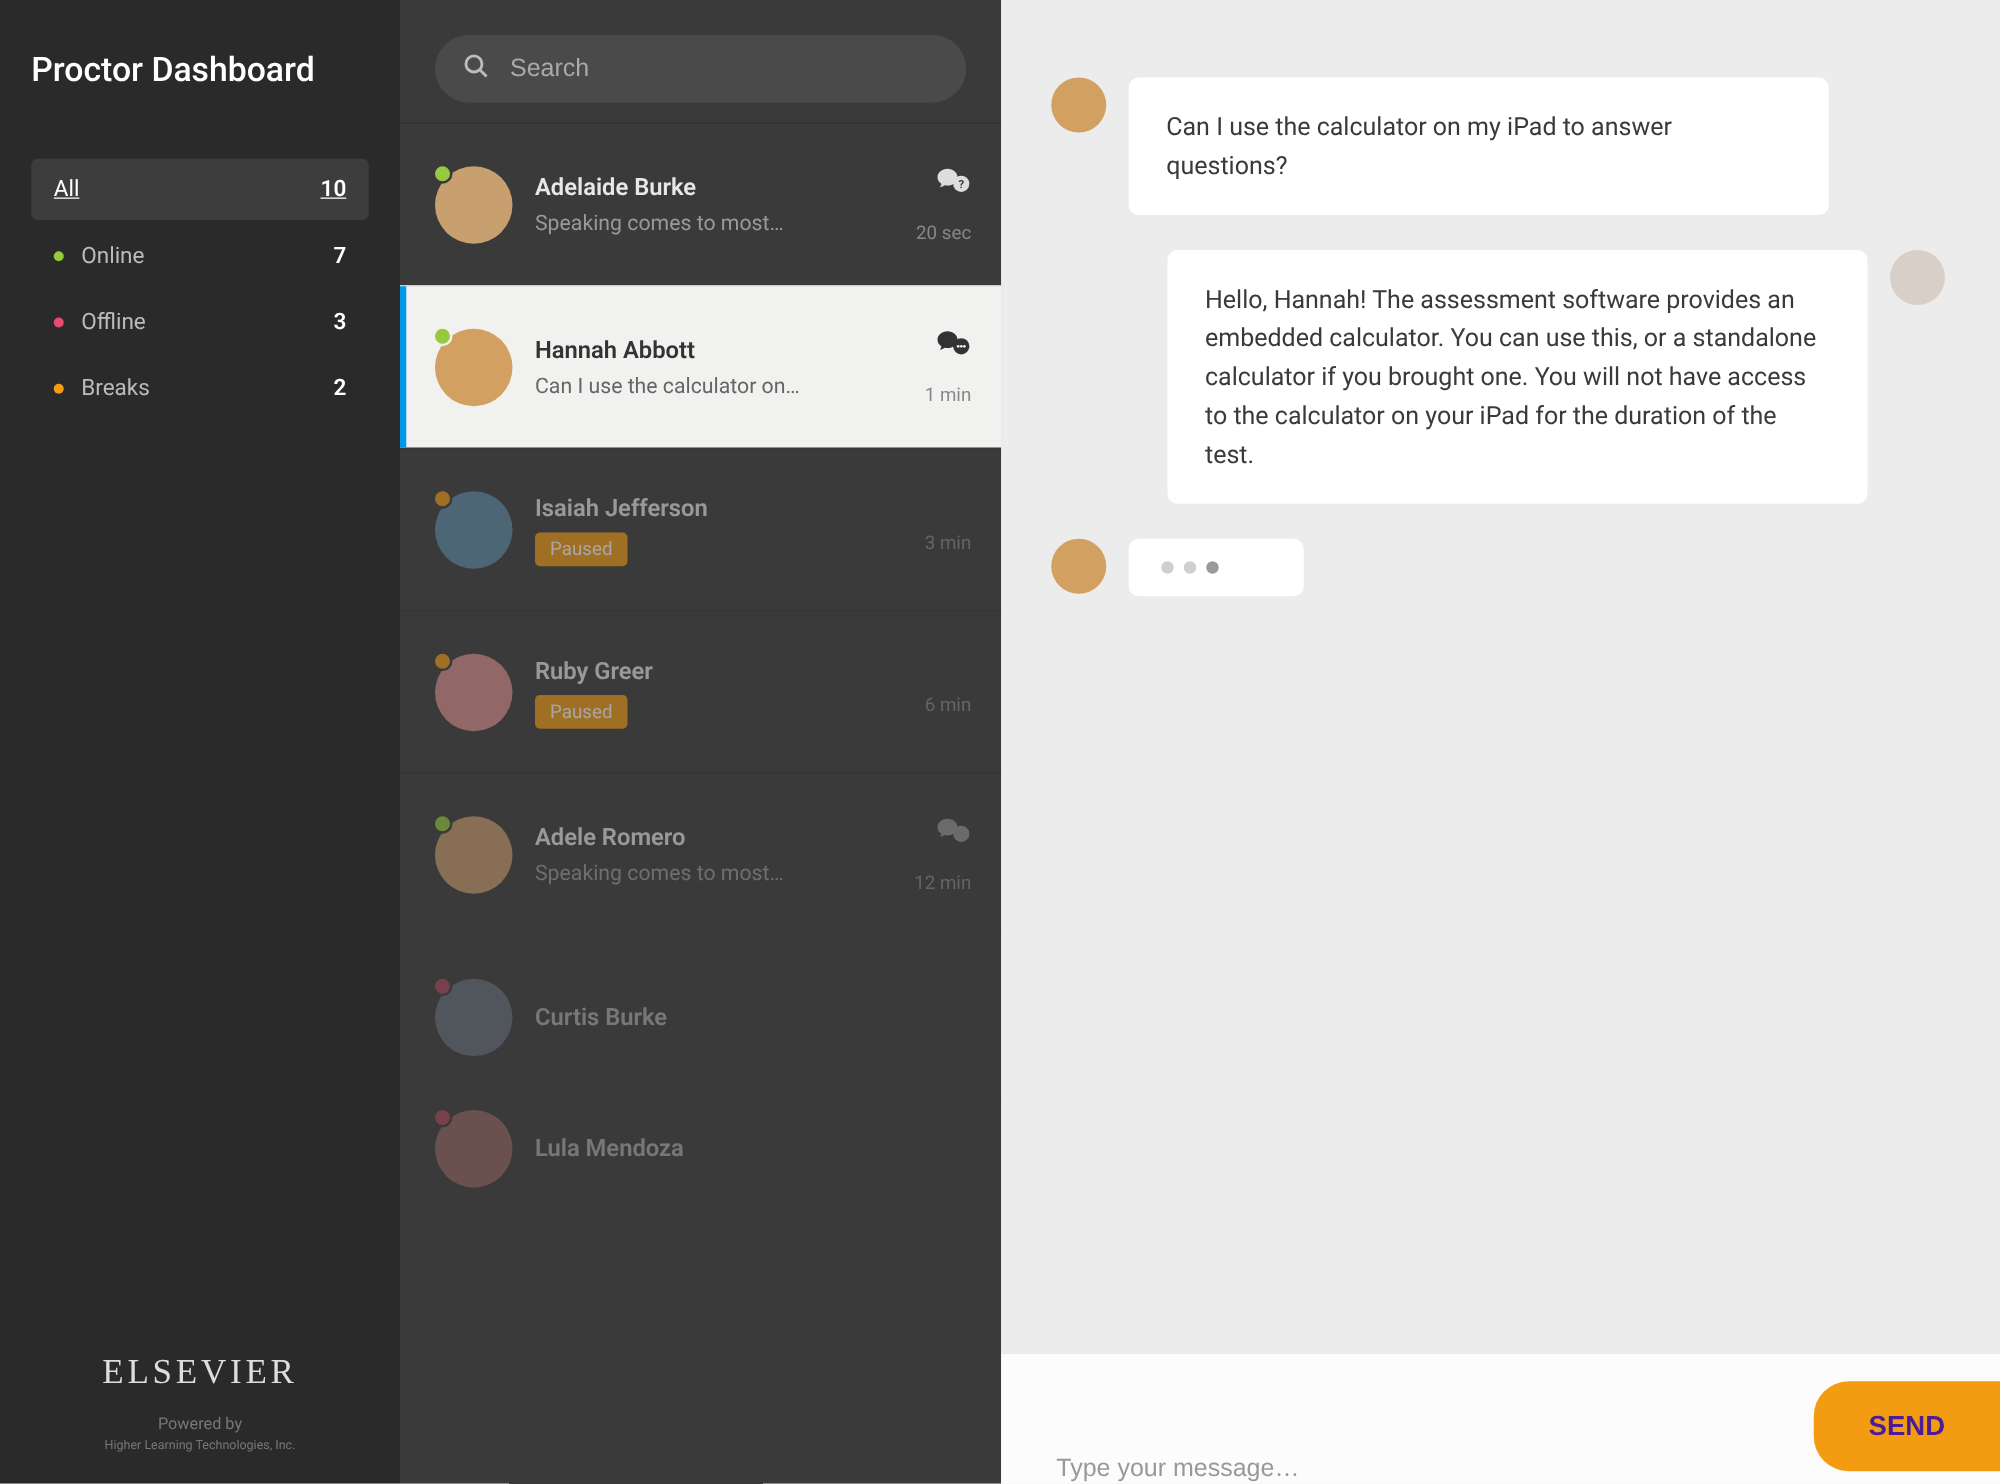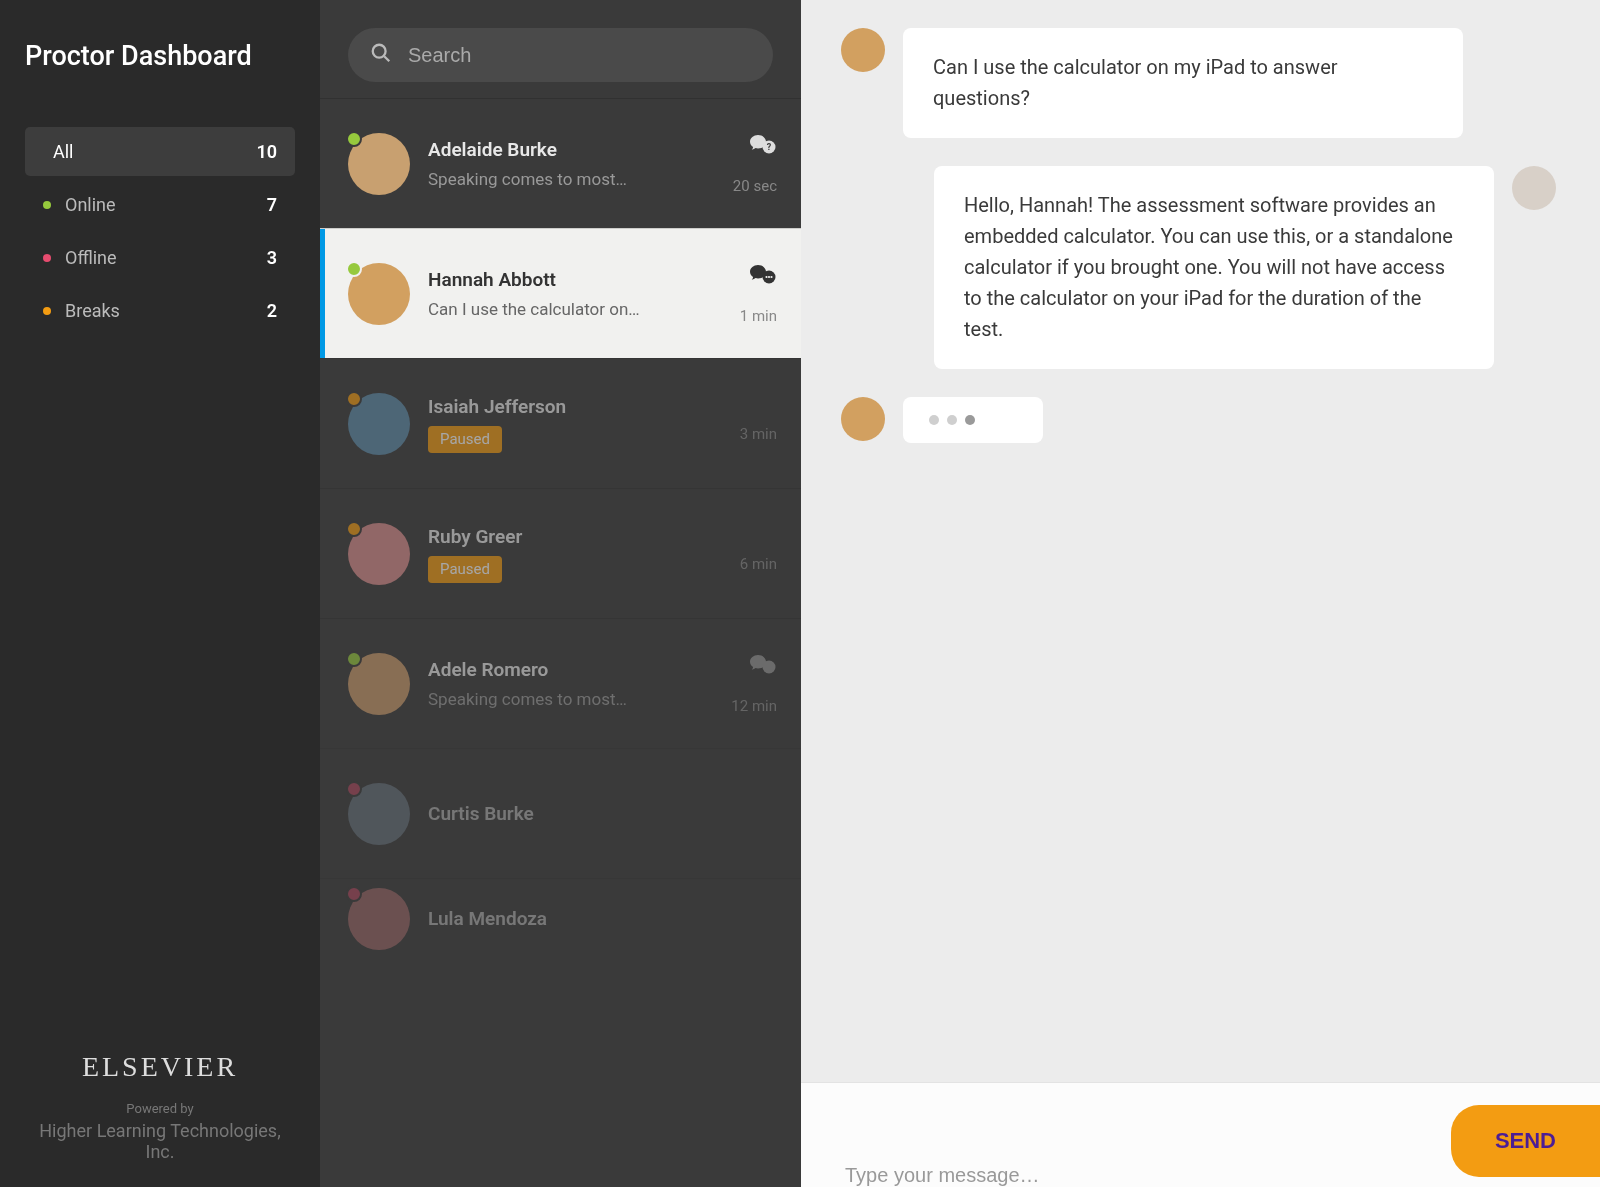--- a/index.html
+++ b/index.html
@@ -41,41 +41,41 @@
     .filter-item.active {
       background: #3d3d3d;
       color: #fff;
     }
     .filter-item .dot {
       width: 8px;
       height: 8px;
       border-radius: 50%;
       margin-right: 14px;
     }
-    .filter-item.no-dot { padding-left: 28px; }
+    .filter-item.no-dot { padding-left: 18px; text-decoration: underline; }
     .filter-item .label { flex: 1; }
     .filter-item .count { font-weight: 600; color:#fff; }
     .dot.online { background: #96c93d; }
     .dot.offline { background: #e74c6f; }
     .dot.break  { background: #f39c12; }
 
     .sidebar-footer {
       text-align: center;
       color: #888;
       font-size: 14px;
     }
     .brand {
       font-family: "Times New Roman", serif;
       font-size: 28px;
       letter-spacing: 3px;
       color: #ddd;
       margin-bottom: 18px;
     }
     .powered { font-size: 13px; color:#777; margin-bottom:4px; }
-    .company { font-size: 18px; color:#777;text-align:center; }
+    .company { font-size: 10px; color:#777;text-align:center; }
 
     
     .students {
       width: 481px;
       background: #3a3a3a;
       display: flex;
       flex-direction: column;
     }
     .search-wrap {
       padding: 28px 28px 16px 28px;
@@ -167,21 +167,21 @@
 
     
     .chat {
       flex: 1;
       background: #ececec;
       display: flex;
       flex-direction: column;
     }
     .chat-messages {
       flex: 1;
-      padding: 28px 44px 20px 40px;
+      padding: 62px 44px 20px 40px;
       overflow: hidden;
     }
     .msg-row { display: flex; margin-bottom: 28px; }
     .msg-row.left  { justify-content: flex-start; }
     .msg-row.right { justify-content: flex-end; }
     .msg-avatar {
       width: 44px; height: 44px; border-radius: 50%;
       flex-shrink: 0;
       display:flex; align-items:center; justify-content:center;
       color:#fff; font-weight:600;

